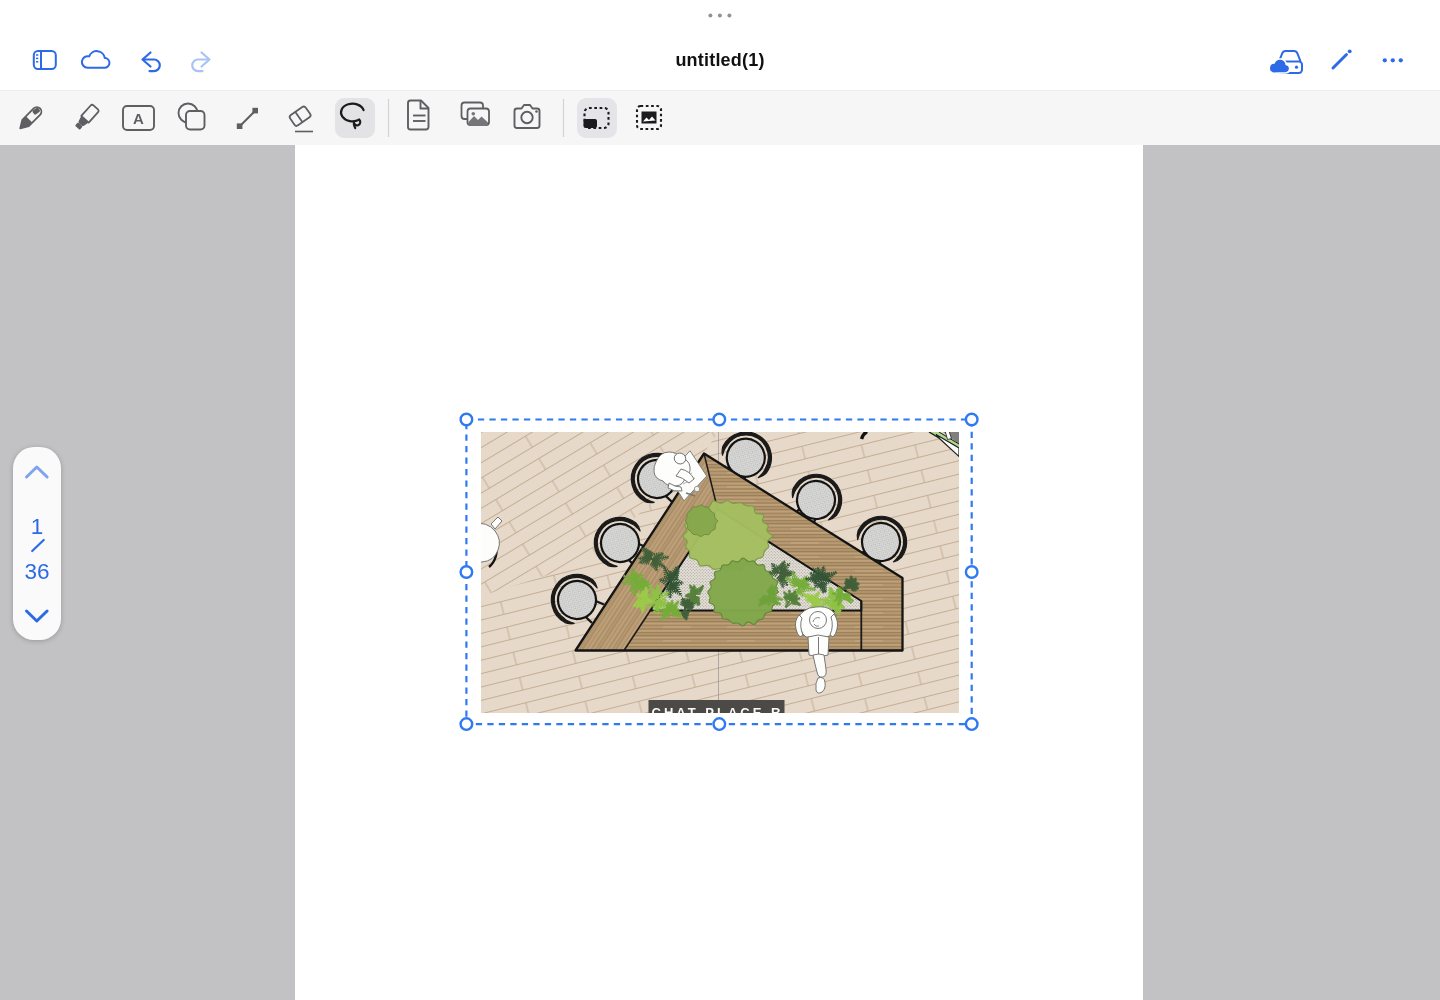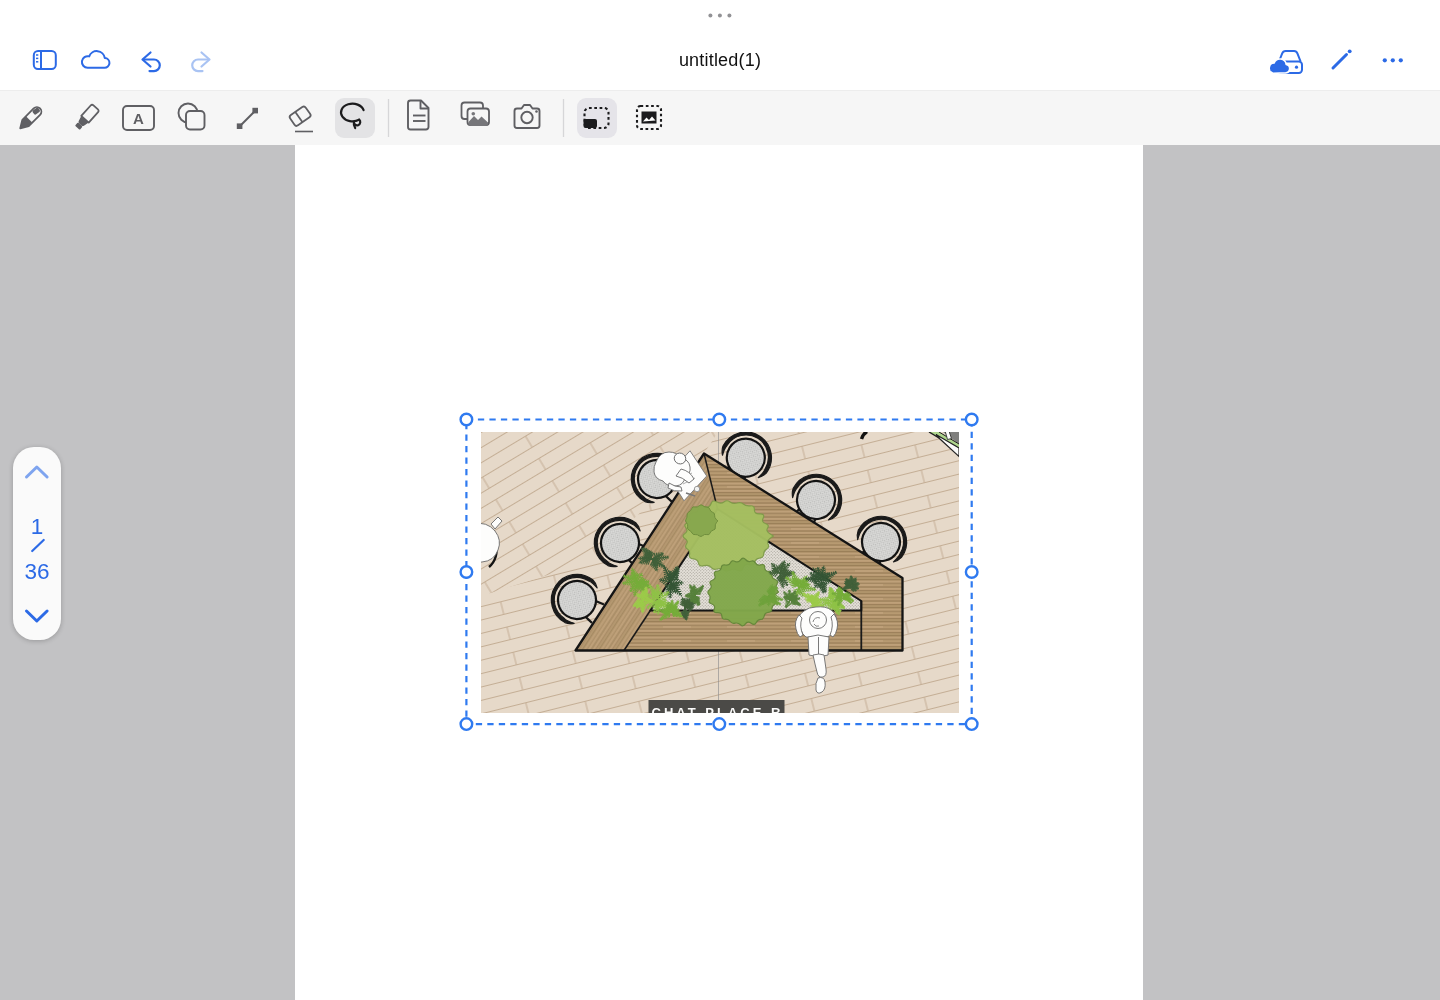--- a/index.html
+++ b/index.html
@@ -1,19 +1,19 @@
 <!DOCTYPE html>
 <html><head>
 <meta charset="utf-8">
 <style>
   html,body{margin:0;padding:0;width:1440px;height:1000px;overflow:hidden;
     font-family:"Liberation Sans",sans-serif;background:#fff;}
   .titlebar{position:absolute;left:0;top:0;width:1440px;height:90px;background:#ffffff;}
   .title{position:absolute;top:50px;left:0;width:1440px;text-align:center;
-    font-size:18px;font-weight:400;color:#111;letter-spacing:0.2px;}
+    font-size:18px;font-weight:700;color:#111;letter-spacing:0.2px;}
   .toolbar{position:absolute;left:0;top:90px;width:1440px;height:55px;background:#f6f6f6;
     border-top:1px solid #ededed;box-sizing:border-box;}
   .canvas{position:absolute;left:0;top:145px;width:1440px;height:855px;background:#c2c2c4;}
   .page{position:absolute;left:295px;top:0px;width:848px;height:855px;background:#ffffff;}
   .navpill{position:absolute;left:13px;top:302px;width:48px;height:193px;background:#fafafa;
     border-radius:21px;box-shadow:0 1px 5px rgba(0,0,0,0.22);}
   svg{display:block}
   .abs{position:absolute;}
 </style>
 </head>

